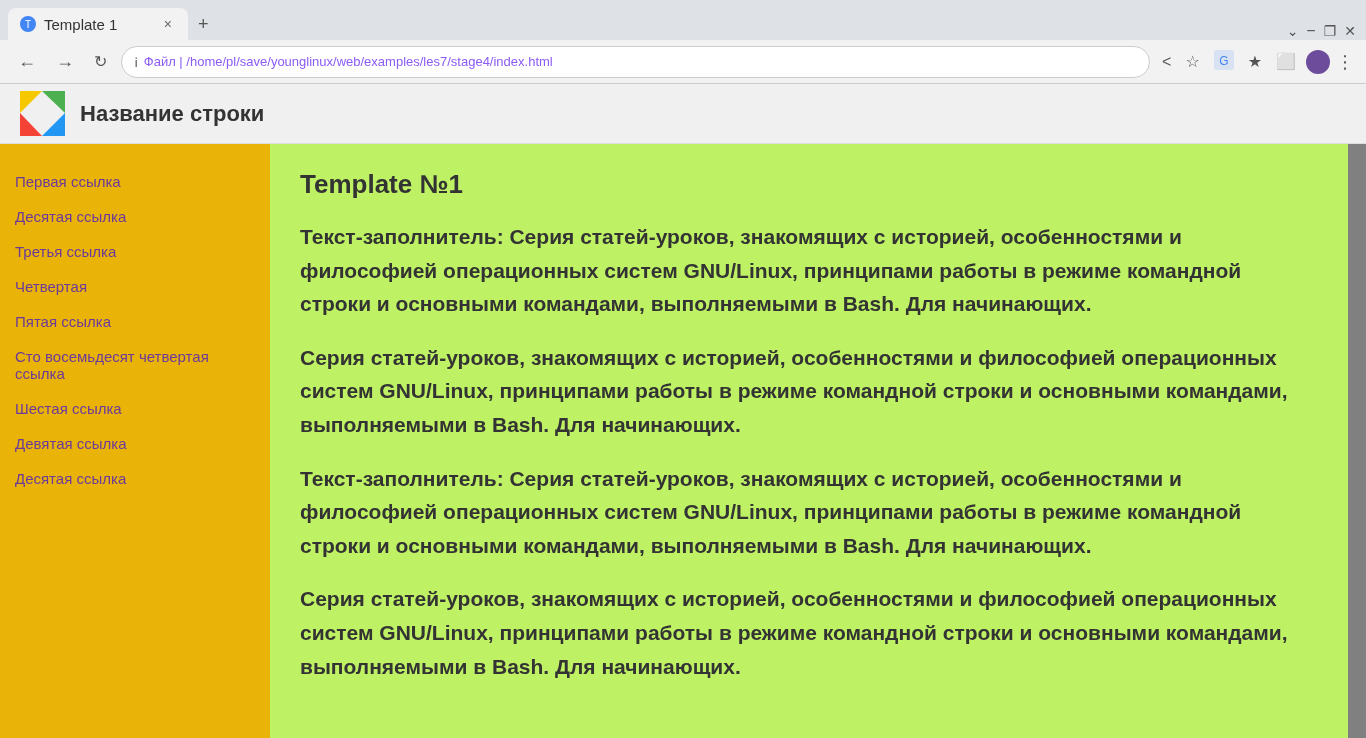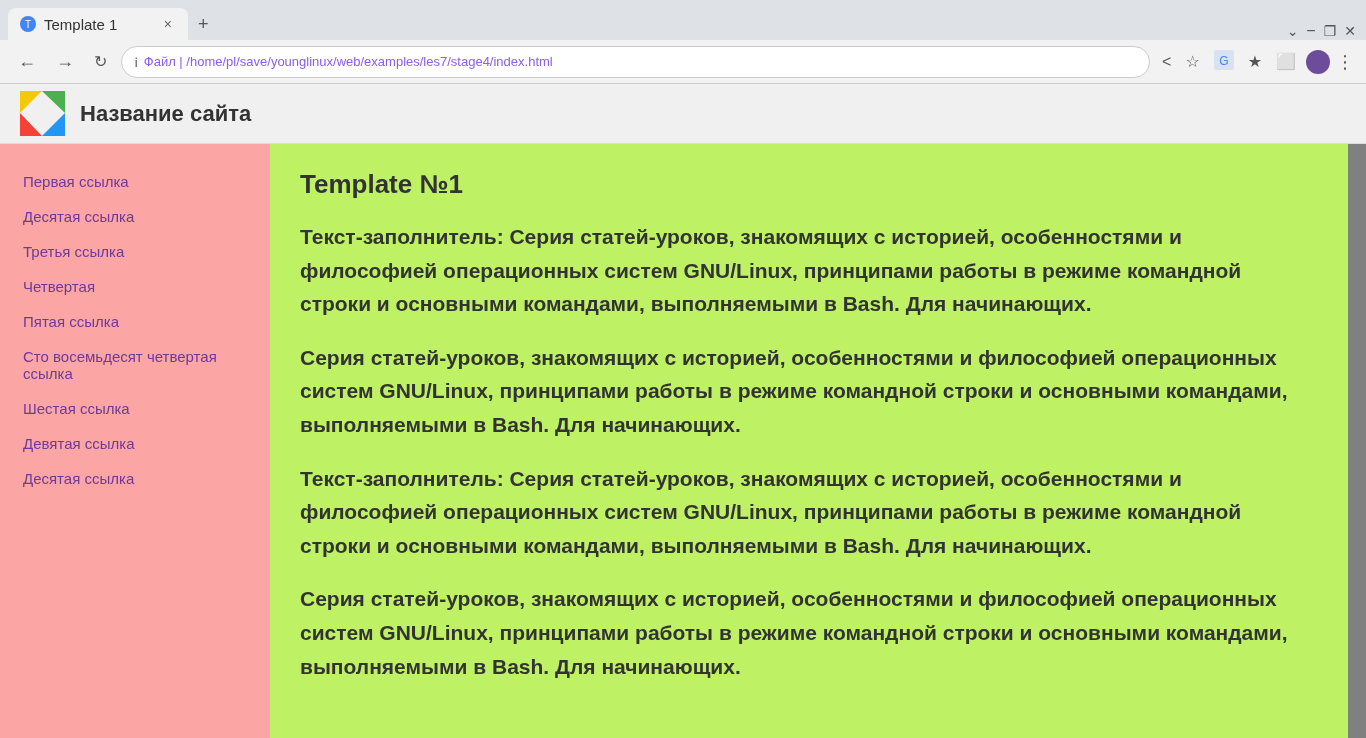--- a/index.html
+++ b/index.html
@@ -29,21 +29,21 @@
 
     
     .website { background: #f0f0f0; width: 100%; height: calc(738px - 84px); display: flex; flex-direction: column; }
 
     .site-header { background: #f0f0f0; padding: 10px 20px; display: flex; align-items: center; gap: 15px; border-bottom: 1px solid #ddd; height: 60px; }
     .logo { width: 45px; height: 45px; }
     .site-title { font-size: 22px; font-weight: bold; color: #333; }
 
     .site-body { display: flex; flex: 1; overflow: hidden; }
 
-    .sidebar { width: 270px; background: #fca5a5; padding: 20px 23px; flex-shrink: 0; }
+    .sidebar { width: 270px; background: #eab308; padding: 20px 15px; flex-shrink: 0; }
     .sidebar-link { display: block; color: #6b3a9b; font-size: 15px; text-decoration: none; padding: 9px 0; cursor: pointer; }
 
     .main-area { flex: 1; background: #bef264; padding: 25px 30px; overflow-y: auto; }
     .page-heading { font-size: 26px; font-weight: bold; color: #333; margin-bottom: 20px; }
     .content-para { font-size: 21px; line-height: 1.6; color: #333; margin-bottom: 20px; font-weight: bold; }
 
     .site-footer { background: #808080; padding: 18px; text-align: center; color: #eee; font-size: 14px; }
 
     .scrollbar-area { width: 18px; background: #808080; }
   </style>
@@ -106,21 +106,21 @@
     <svg class="logo" viewBox="0 0 45 45">
 
       <polygon points="0,0 22,0 0,22" fill="#f5c800"></polygon>
 
       <polygon points="22,0 45,0 45,22" fill="#4caf50"></polygon>
 
       <polygon points="0,22 22,45 0,45" fill="#f44336"></polygon>
 
       <polygon points="45,22 45,45 22,45" fill="#2196f3"></polygon>
     </svg>
-    <span class="site-title">Название сайта</span>
+    <span class="site-title">Название строки</span>
   </div>
 
   <div class="site-body">
 
     <nav class="sidebar">
       <a class="sidebar-link">Первая ссылка</a>
       <a class="sidebar-link">Десятая ссылка</a>
       <a class="sidebar-link">Третья ссылка</a>
       <a class="sidebar-link">Четвертая</a>
       <a class="sidebar-link">Пятая ссылка</a>

